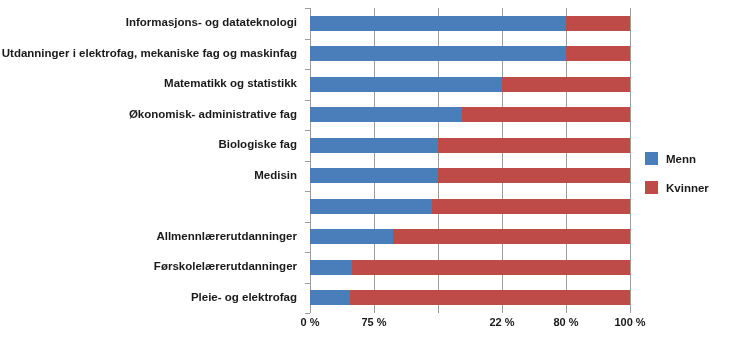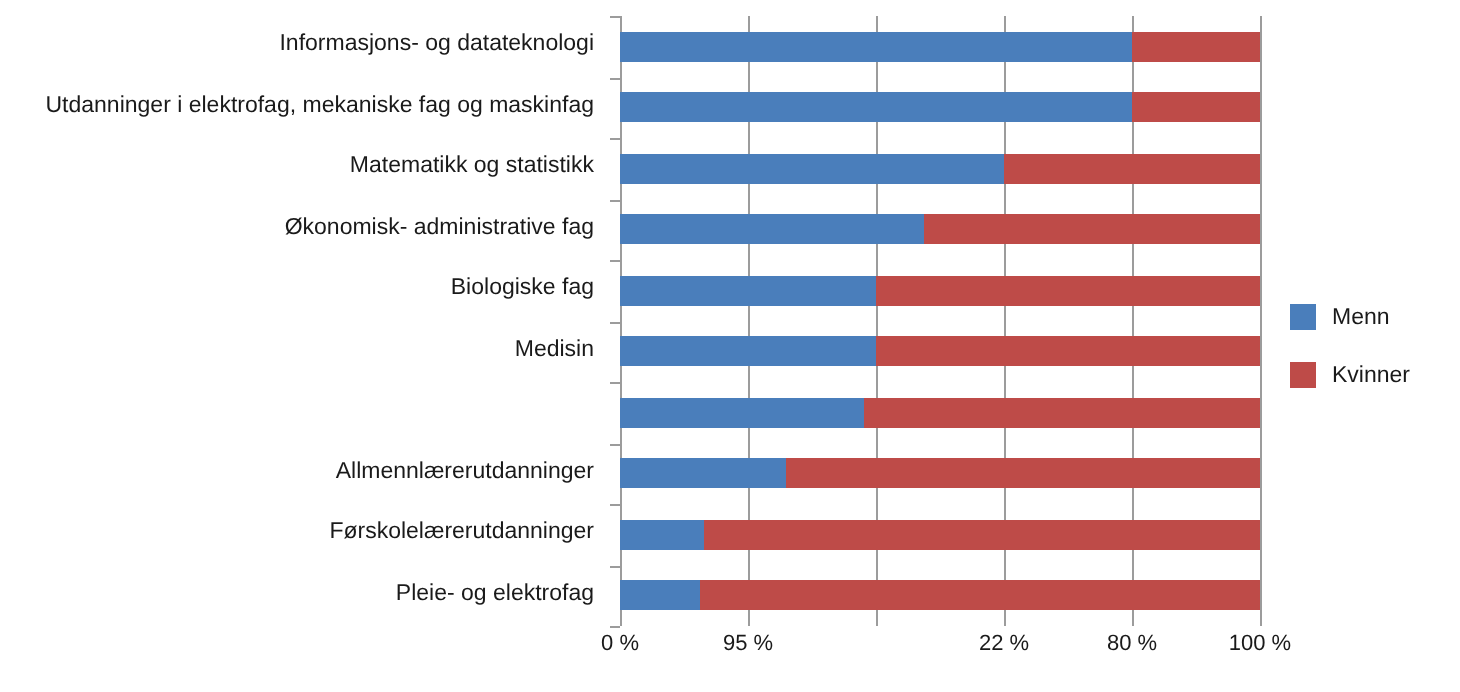--- a/index.html
+++ b/index.html
@@ -11,20 +11,21 @@
     height: 346px;
     background: #ffffff;
     font-family: "Liberation Sans", sans-serif;
     overflow: hidden;
   }
 
   #chart-root {
     position: relative;
     width: 730px;
     height: 346px;
+    font-weight: bold;
   }
 
   
   #category-axis {
     position: absolute;
     left: 0px;
     top: 8px;
     width: 305px;
     height: 305px;
   }
@@ -192,21 +193,21 @@
       <div class="bar-row" style="top: 282.25px;">
         <div class="seg seg-menn" title="Pleie- og omsorgsfag — Menn: 12.5 %" style="left: 0px; width: 40px; background: rgb(74, 126, 187);"></div>
         <div class="seg seg-kvinner" title="Pleie- og omsorgsfag — Kvinner: 87.5 %" style="left: 40px; width: 280px; background: rgb(190, 75, 72);"></div>
       </div>
       <div class="tickmark" style="top: 274.5px;"></div>
       <div class="tickmark" style="top: 305px;"></div>
     </div>
 
   <div id="value-axis">
       <div class="val-label" style="left: 0px;">0 %</div>
-      <div class="val-label" style="left: 64px;">95 %</div>
+      <div class="val-label" style="left: 64px;">75 %</div>
       <div class="val-label" style="left: 128px; margin-top: 48px;">40 %</div>
       <div class="val-label" style="left: 192px;">22 %</div>
       <div class="val-label" style="left: 256px;">80 %</div>
       <div class="val-label" style="left: 320px;">100 %</div>
     </div>
 
   <div id="legend">
       <div class="legend-entry">
         <span class="legend-swatch" style="background: rgb(74, 126, 187);"></span>
         <span class="legend-text">Menn</span>

